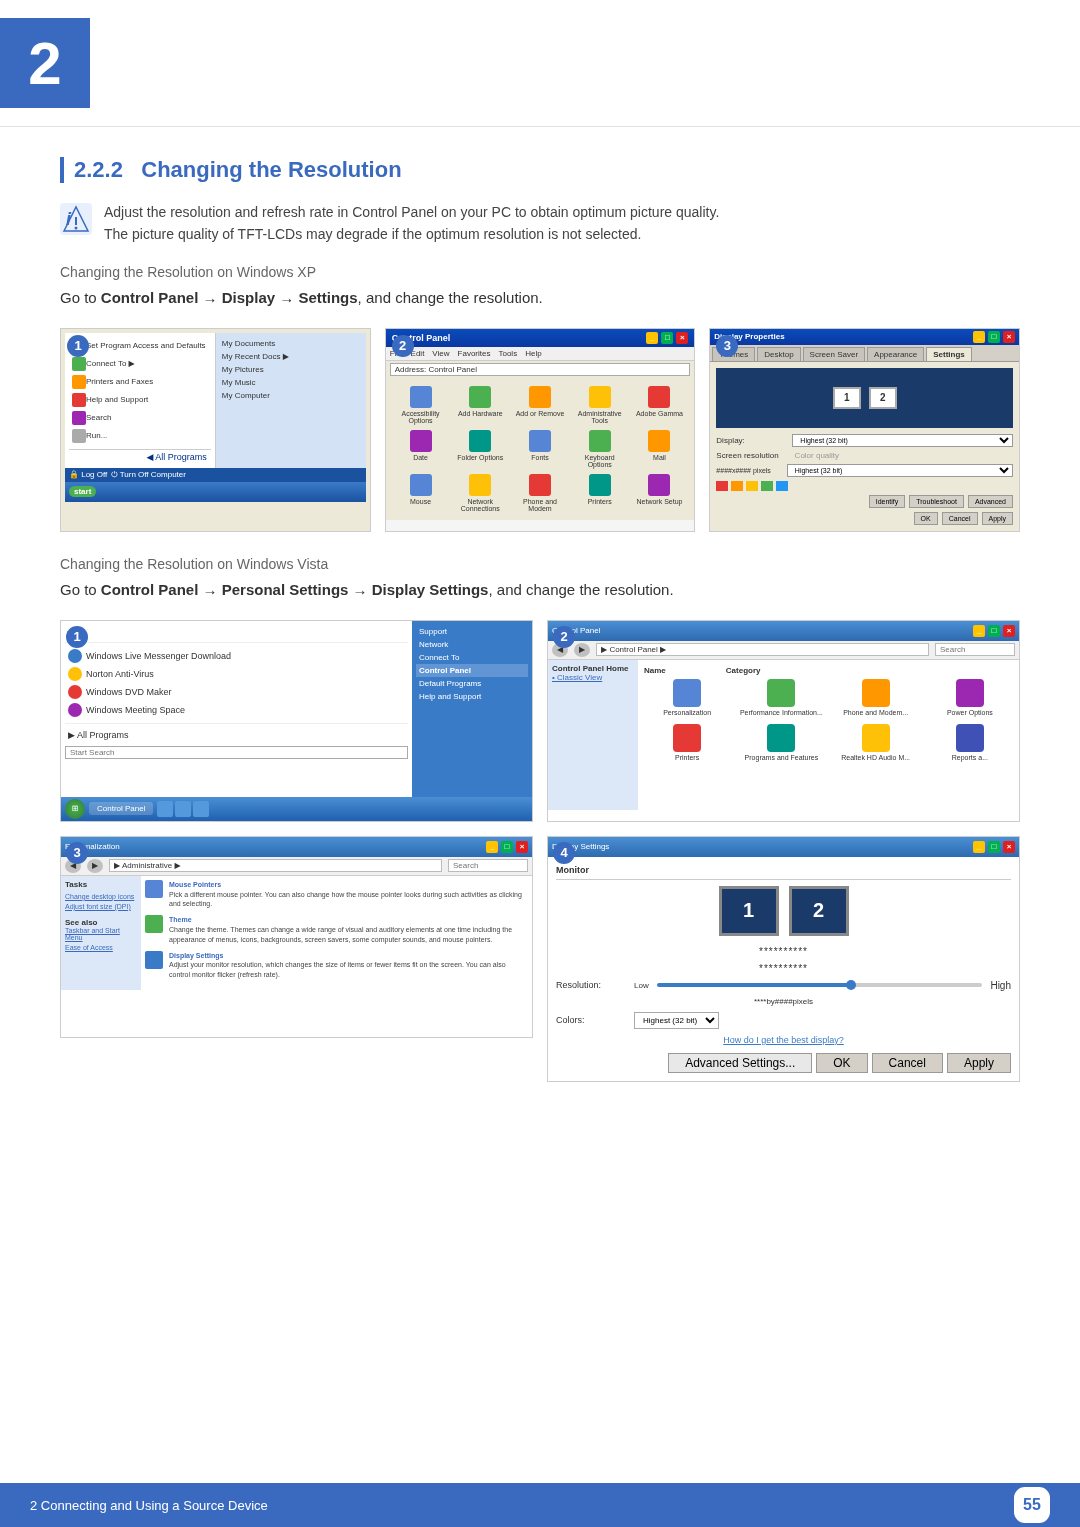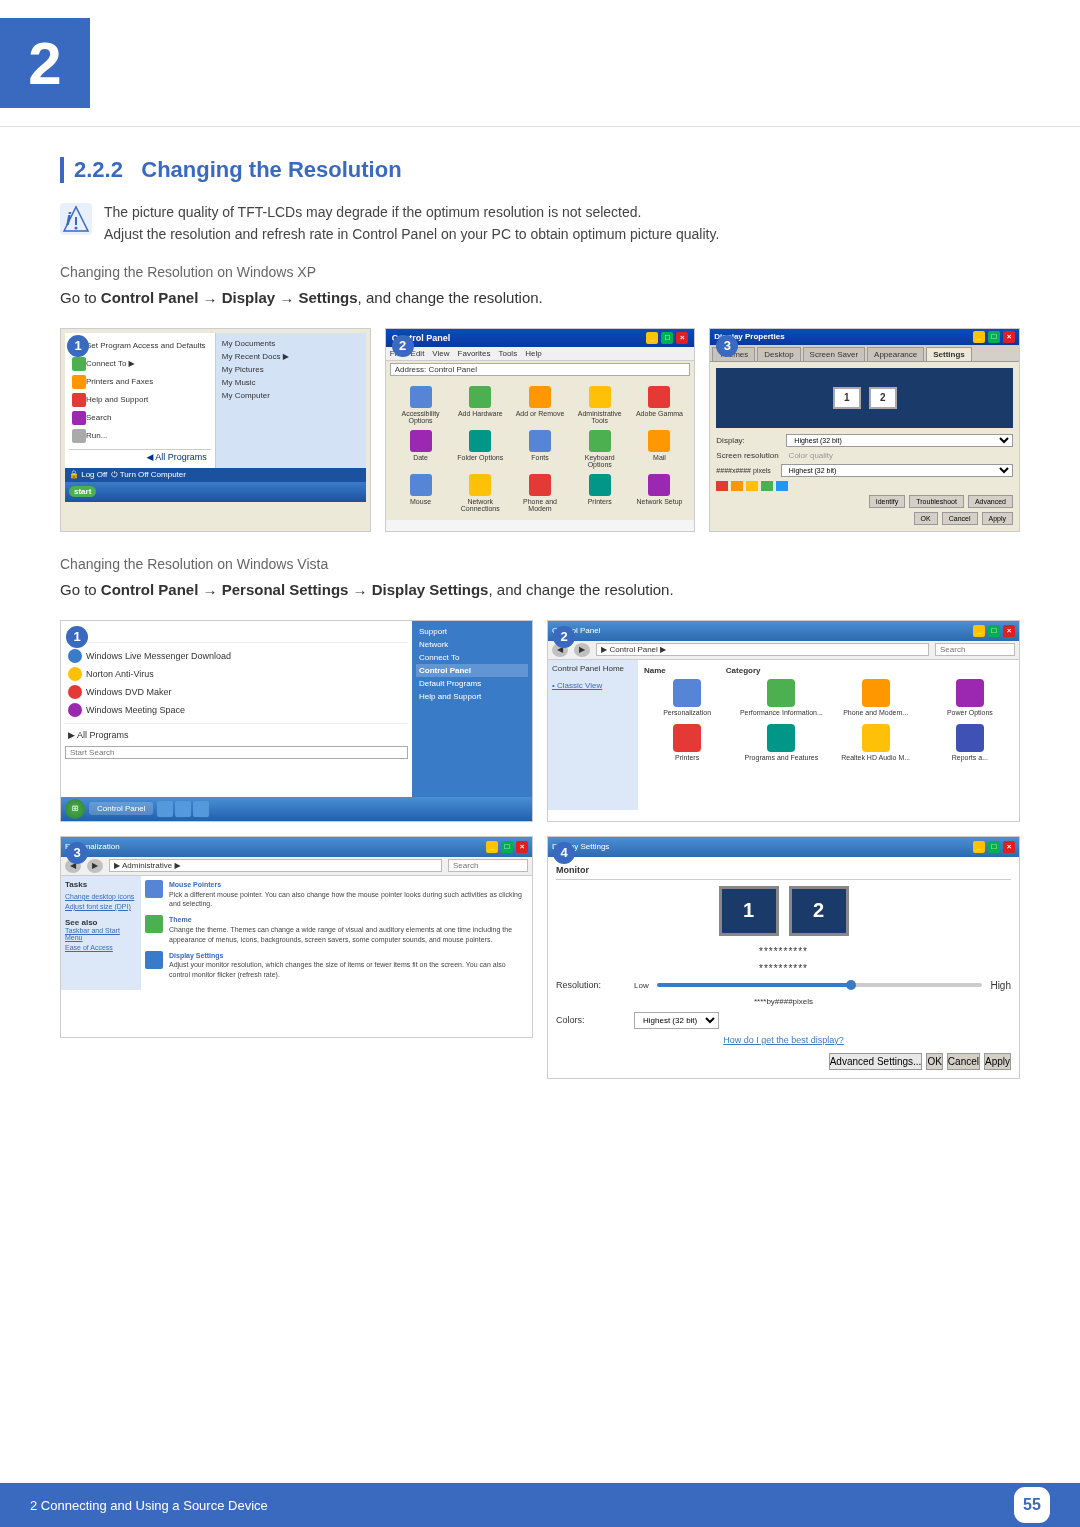--- a/index.html
+++ b/index.html
@@ -341,21 +341,21 @@
       display: flex;
       align-items: center;
       justify-content: center;
       font-size: 10px;
       font-weight: bold;
       color: #333;
     }
     .dp-row {
       display: flex;
       align-items: center;
-      gap: 10px;
+      gap: 16px;
       margin-bottom: 4px;
       font-size: 8px;
     }
     .dp-label { color: #333; min-width: 60px; }
     .dp-select {
       flex: 1;
       background: white;
       border: 1px solid #999;
       padding: 1px 3px;
       font-size: 7px;
@@ -607,22 +607,22 @@
     }
     .vista-ds-buttons {
       display: flex;
       justify-content: flex-end;
       gap: 4px;
       margin-top: 8px;
     }
     .vista-ds-btn {
       background: #d4d0c8;
       border: 1px solid #999;
-      padding: 2px 0;
-      font-size: 10px;
+      padding: 2px 16px;
+      font-size: 12px;
     }
     .vista-ds-btn.advanced {
       background: #e8e8e8;
     }
 
     
     .page-footer {
       position: absolute;
       bottom: 0;
       left: 0;
@@ -725,22 +725,22 @@
 
   <div class="note-block">
     <svg class="note-icon" viewBox="0 0 32 32" xmlns="http://www.w3.org/2000/svg">
       <rect width="32" height="32" fill="#e8f0fe" rx="4"></rect>
       <text x="6" y="22" font-size="18" fill="#3a6abf" font-family="Arial" font-style="italic" font-weight="bold">i</text>
       <path d="M4 28 L16 4 L28 28 Z" fill="none" stroke="#3a6abf" stroke-width="1.5"></path>
       <line x1="16" y1="14" x2="16" y2="22" stroke="#3a6abf" stroke-width="2"></line>
       <circle cx="16" cy="25" r="1.5" fill="#3a6abf"></circle>
     </svg>
     <div>
+      <div class="note-text">Adjust the resolution and refresh rate in Control Panel on your PC to obtain optimum picture quality.</div>
       <div class="note-text">The picture quality of TFT-LCDs may degrade if the optimum resolution is not selected.</div>
-      <div class="note-text">Adjust the resolution and refresh rate in Control Panel on your PC to obtain optimum picture quality.</div>
     </div>
   </div>
 
   <div class="sub-heading">Changing the Resolution on Windows XP</div>
   <div class="instruction-text">
     Go to <strong>Control Panel</strong> → <strong>Display</strong> → <strong>Settings</strong>, and change the resolution.
   </div>
 
   <div class="screenshots-row">
 
@@ -1007,21 +1007,21 @@
             </div>
           </div>
           <div class="vista-cp-nav">
             <div class="vista-nav-btn">◀</div>
             <div class="vista-nav-btn">▶</div>
             <div class="vista-cp-address">▶ Control Panel ▶</div>
             <input style="font-size: 8px; border: 1px solid rgb(187, 187, 187); padding: 1px 4px; width: 80px;" placeholder="Search">
           </div>
           <div class="vista-cp-body">
             <div class="vista-cp-sidebar">
-              <div style="font-weight:normal;margin-bottom:8px;font-size:8px;">Control Panel Home</div>
+              <div style="font-weight:bold;margin-bottom:0;font-size:8px;">Control Panel Home</div>
               <div style="color:#3a6abf;text-decoration:underline;font-size:8px;">• Classic View</div>
             </div>
             <div class="vista-cp-main">
               <div style="display:flex;font-size:8px;font-weight:bold;margin-bottom:4px;gap:60px;">
                 <span>Name</span>
                 <span>Category</span>
               </div>
               <div class="vista-cp-grid">
                 <div class="vista-cp-item">
                     <div class="vista-cp-icon"></div>

